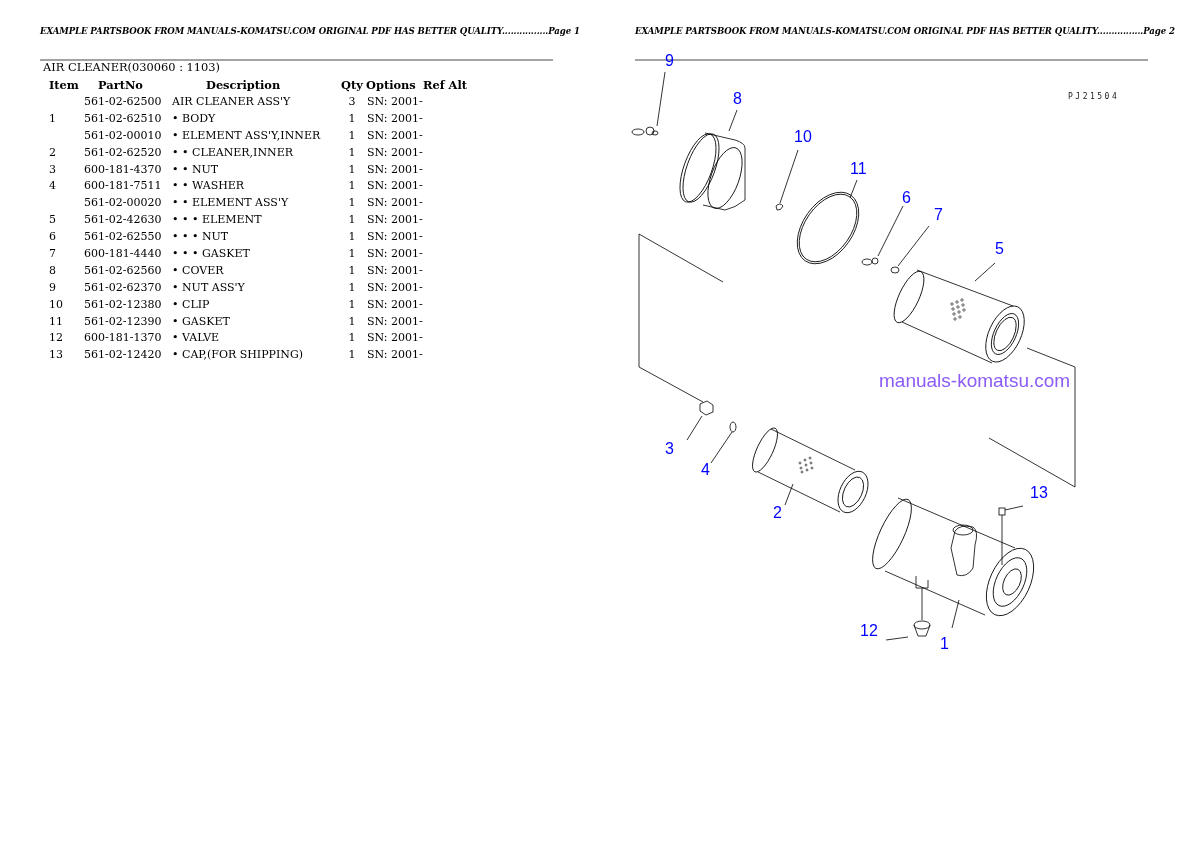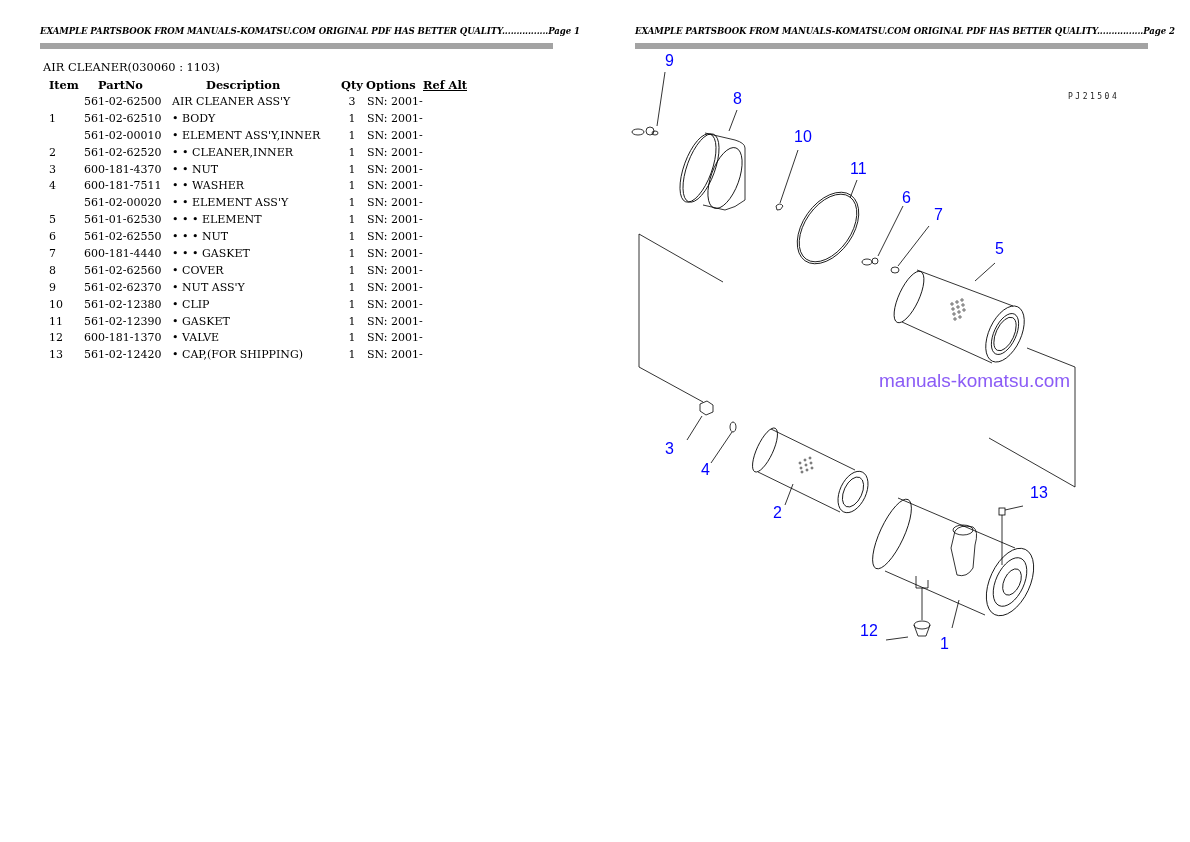--- a/index.html
+++ b/index.html
@@ -3,36 +3,36 @@
 <meta charset="utf-8">
 <style>
   html, body { margin: 0; padding: 0; background: #ffffff; }
   body { width: 1190px; height: 842px; position: relative; overflow: hidden;
          font-family: "DejaVu Serif", "Liberation Serif", serif; color: #000; }
   .page { position: absolute; top: 0; height: 842px; }
   .page-left { left: 0; width: 595px; }
   .page-right { left: 595px; width: 595px; }
   .page-header { position: absolute; top: 26px; height: 13px; font-size: 8.6px;
                  font-style: italic; font-weight: bold; text-align: right;
-                 border-bottom: 6px solid #a3a3a3; padding-bottom: 4px; white-space: nowrap;
+                 border-bottom: 2px solid #a3a3a3; padding-bottom: 20px; white-space: nowrap;
                  letter-spacing: -0.1px; }
   .page-left .page-header { left: 40px; width: 513px; }
   .page-right .page-header { left: 40px; width: 513px; }
   .breadcrumb { position: absolute; left: 43px; top: 45px; font-size: 11.4px; white-space: nowrap; }
   .breadcrumb a { color: #0000cc; text-decoration: underline; cursor: pointer; }
   .section-title { position: absolute; left: 43px; top: 60px; font-size: 11.4px; white-space: nowrap; }
   table.parts { position: absolute; left: 43px; top: 76px; border-collapse: collapse; font-size: 11px; }
   table.parts th { font-weight: bold; font-size: 11.4px; padding: 0; height: 17px; text-align: left; white-space: nowrap; }
   table.parts td { padding: 0; height: 16.9px; white-space: nowrap; vertical-align: middle; }
   .c-item { width: 35px; padding-left: 6px !important; }
   .c-part { width: 74px; }
   .c-desc { width: 135px; }
   .c-qty { width: 22px; text-align: center; }
   .c-opt { width: 56px; }
-  .c-ref { width: 50px; text-decoration: underline; }
+  .c-ref { width: 50px; }
   th.c-item { padding-left: 6px !important; }
   th.c-part { padding-left: 14px !important; }
   th.c-desc { padding-left: 34px !important; }
   th.c-qty { text-align: center; }
   th.c-opt { padding-left: 3px !important; }
   td.c-opt { padding-left: 4px !important; }
   .diagram { position: absolute; left: 0; top: 0; width: 595px; height: 842px; }
   .diagram-code { position: absolute; left: 473px; top: 56px; font-family: "DejaVu Sans Mono", monospace;
                   font-size: 8px; letter-spacing: 2.5px; color: #222; margin-top: 36px; }
   .watermark { position: absolute; left: 284px; top: 370px; font-family: "Liberation Sans", sans-serif;
@@ -111,21 +111,21 @@
         <tr>
           <td class="c-item"></td>
           <td class="c-part">561-02-00020</td>
           <td class="c-desc">• • ELEMENT ASS'Y</td>
           <td class="c-qty">1</td>
           <td class="c-opt">SN: 2001-</td>
           <td class="c-ref"></td>
         </tr>
         <tr>
           <td class="c-item">5</td>
-          <td class="c-part">561-01-62530</td>
+          <td class="c-part">561-02-42630</td>
           <td class="c-desc">• • • ELEMENT</td>
           <td class="c-qty">1</td>
           <td class="c-opt">SN: 2001-</td>
           <td class="c-ref"></td>
         </tr>
         <tr>
           <td class="c-item">6</td>
           <td class="c-part">561-02-62550</td>
           <td class="c-desc">• • • NUT</td>
           <td class="c-qty">1</td>

